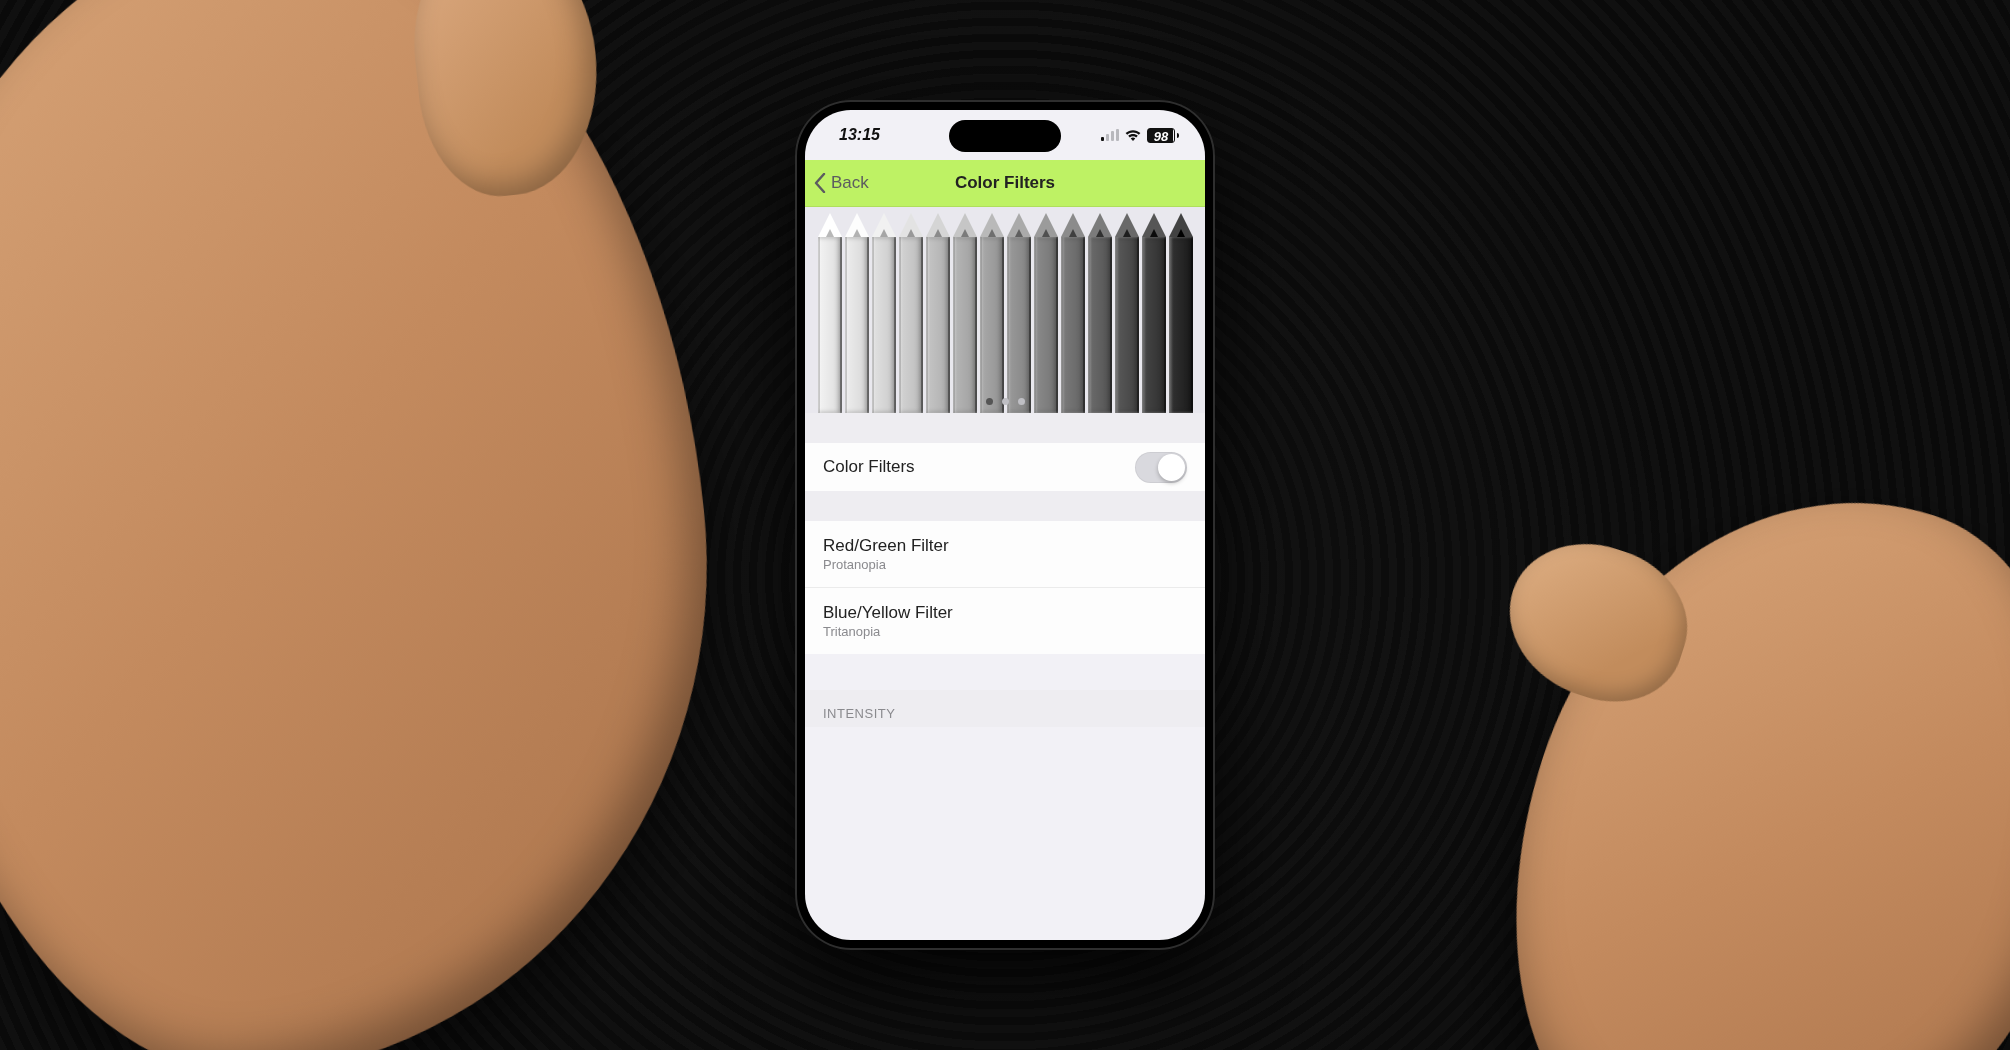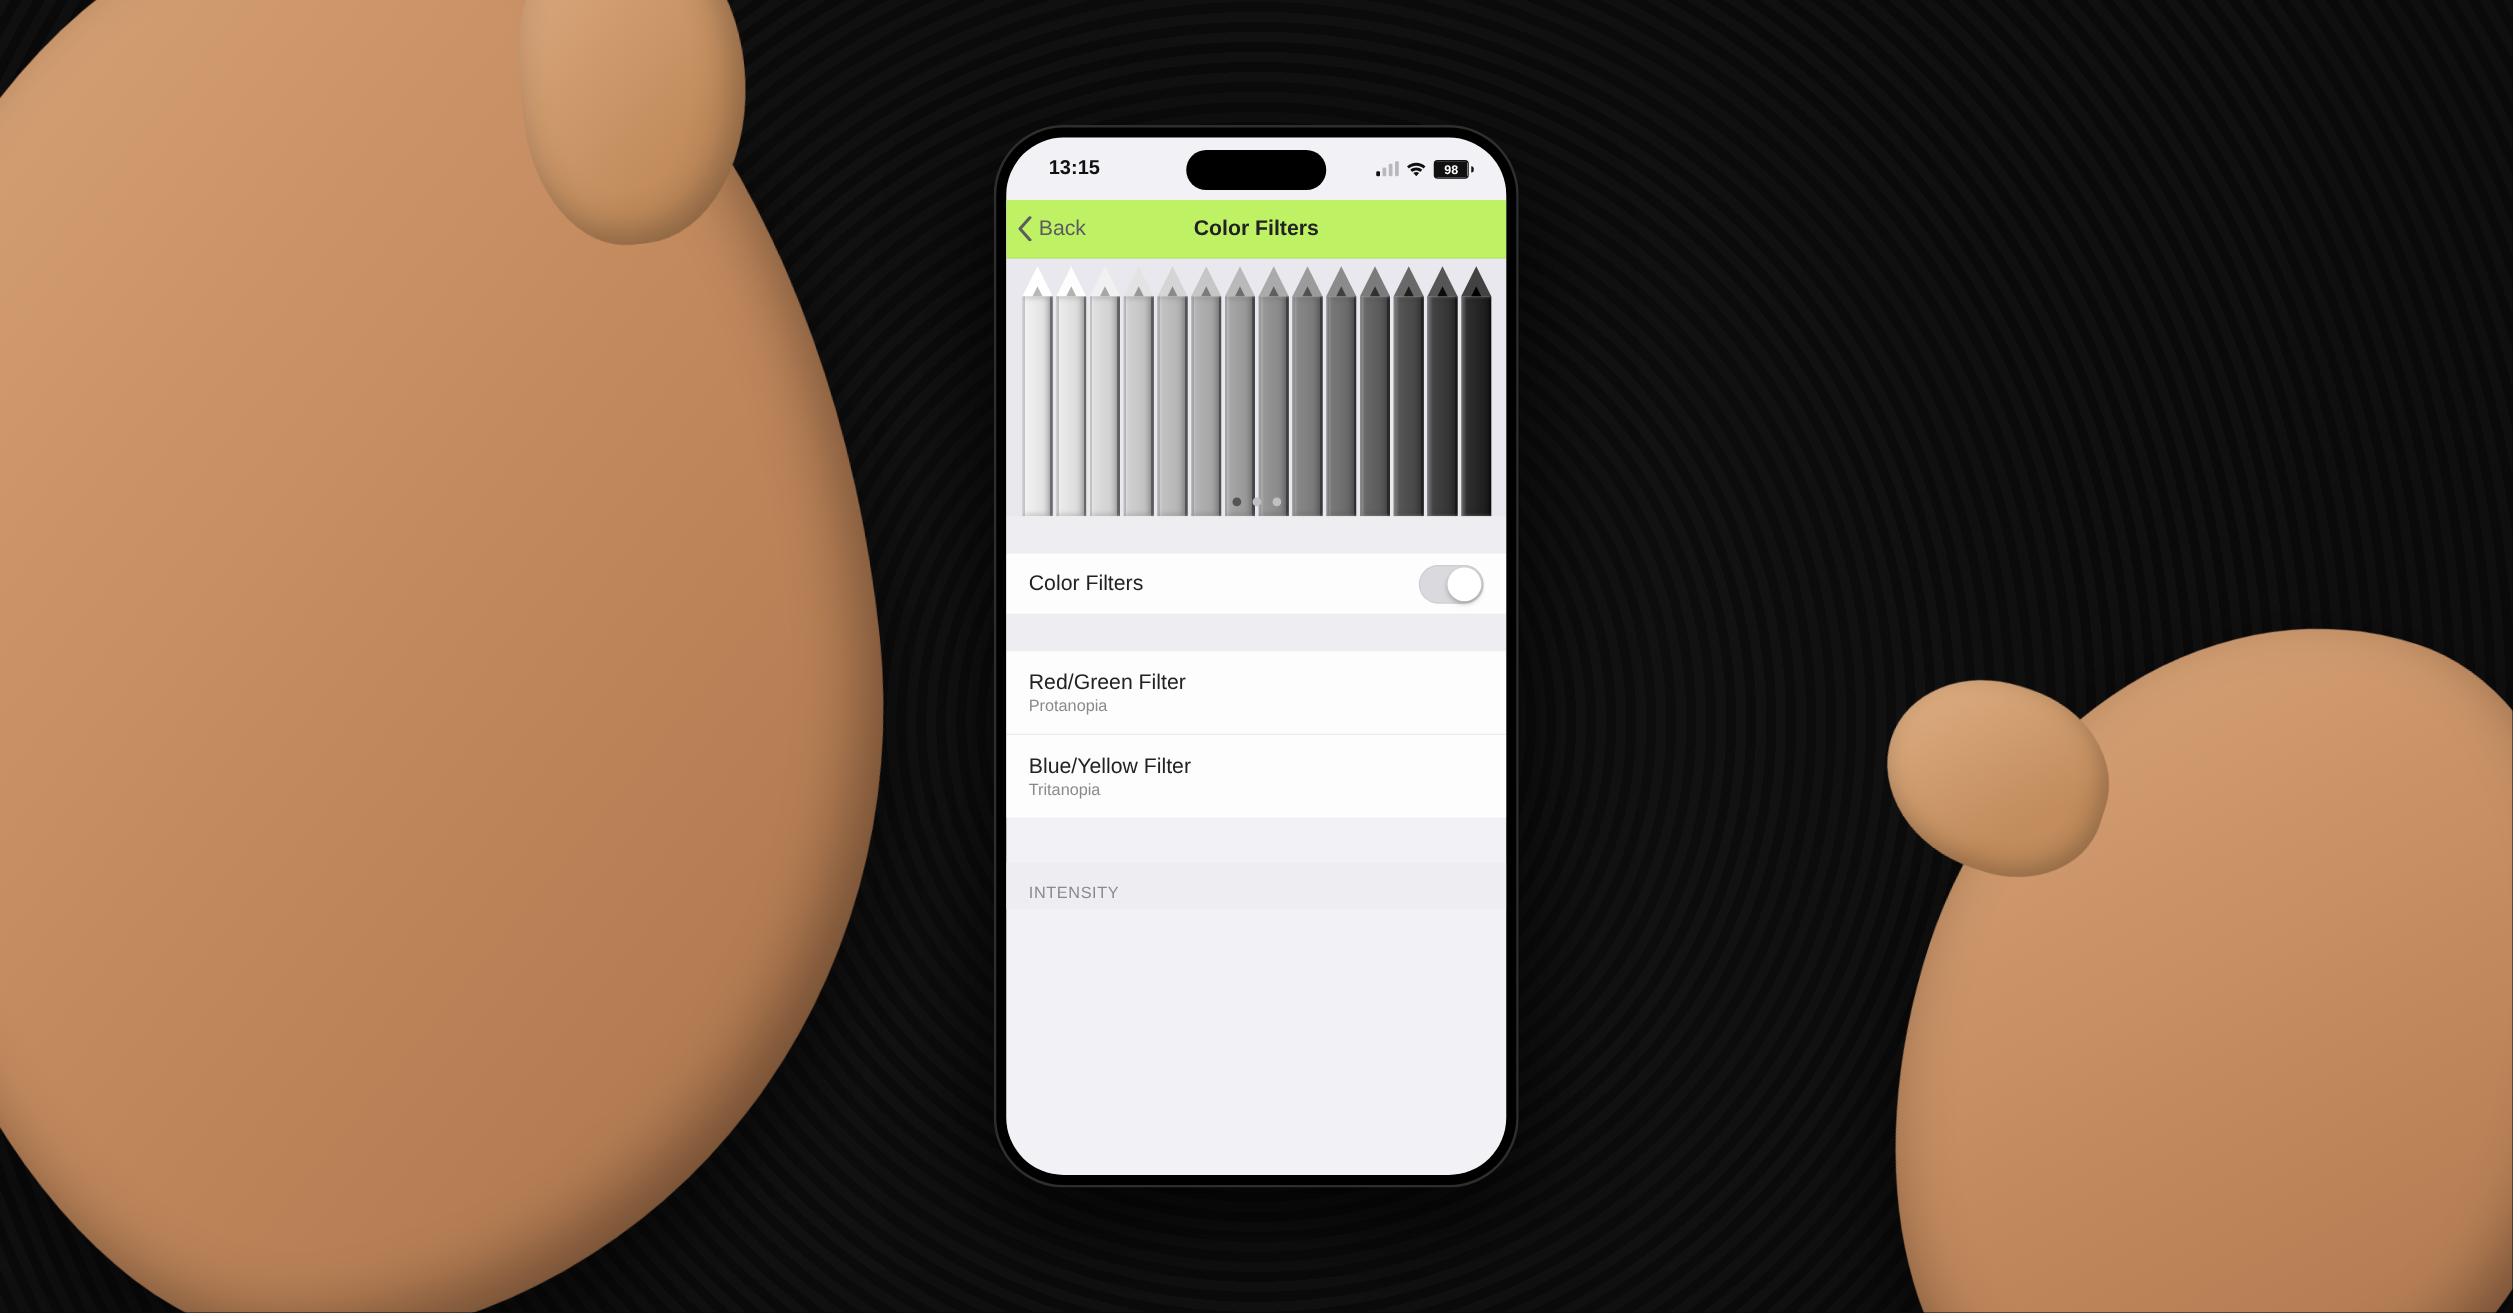--- a/index.html
+++ b/index.html
@@ -82,36 +82,36 @@
     width:112px;height:32px;background:#000;border-radius:20px;
     z-index:10;
   }
 
   
   .status-bar{
     position:relative;
     height:50px;
     display:flex;align-items:center;justify-content:space-between;
     padding:0 26px 0 34px;
-    font-size:16px;font-weight:600;color:#111;
+    font-size:16px;font-weight:600;color:#111;font-style:italic;
   }
   .status-right{display:flex;align-items:center;gap:6px;}
   .sig-bars{display:flex;align-items:flex-end;gap:2px;height:12px;}
   .sig-bars span{width:3px;background:#111;border-radius:1px;}
   .sig-bars span:nth-child(1){height:4px;}
   .sig-bars span:nth-child(2){height:7px;background:#b8b8bd;}
   .sig-bars span:nth-child(3){height:10px;background:#b8b8bd;}
   .sig-bars span:nth-child(4){height:12px;background:#b8b8bd;}
   .wifi-icon{width:16px;height:12px;position:relative;}
   .wifi-icon svg{display:block;}
   .battery{display:flex;align-items:center;gap:2px;}
   .battery .shell{
     position:relative;width:26px;height:13px;border:1px solid #111;border-radius:3px;
-    display:flex;align-items:flex-end;justify-content:center;
-    font-size:10px;font-weight:700;color:#fff;
+    display:flex;align-items:flex-start;justify-content:center;
+    font-size:13px;font-weight:700;color:#fff;
     background:linear-gradient(to right,#111 0 98%, transparent 98%);
   }
   .battery .cap{width:2px;height:5px;background:#111;border-radius:0 2px 2px 0;}
 
   
   .navbar{
     height:46px;display:flex;align-items:center;position:relative;
     border-bottom:1px solid rgba(0,0,0,0.08);
     background:#bef264;
   }

